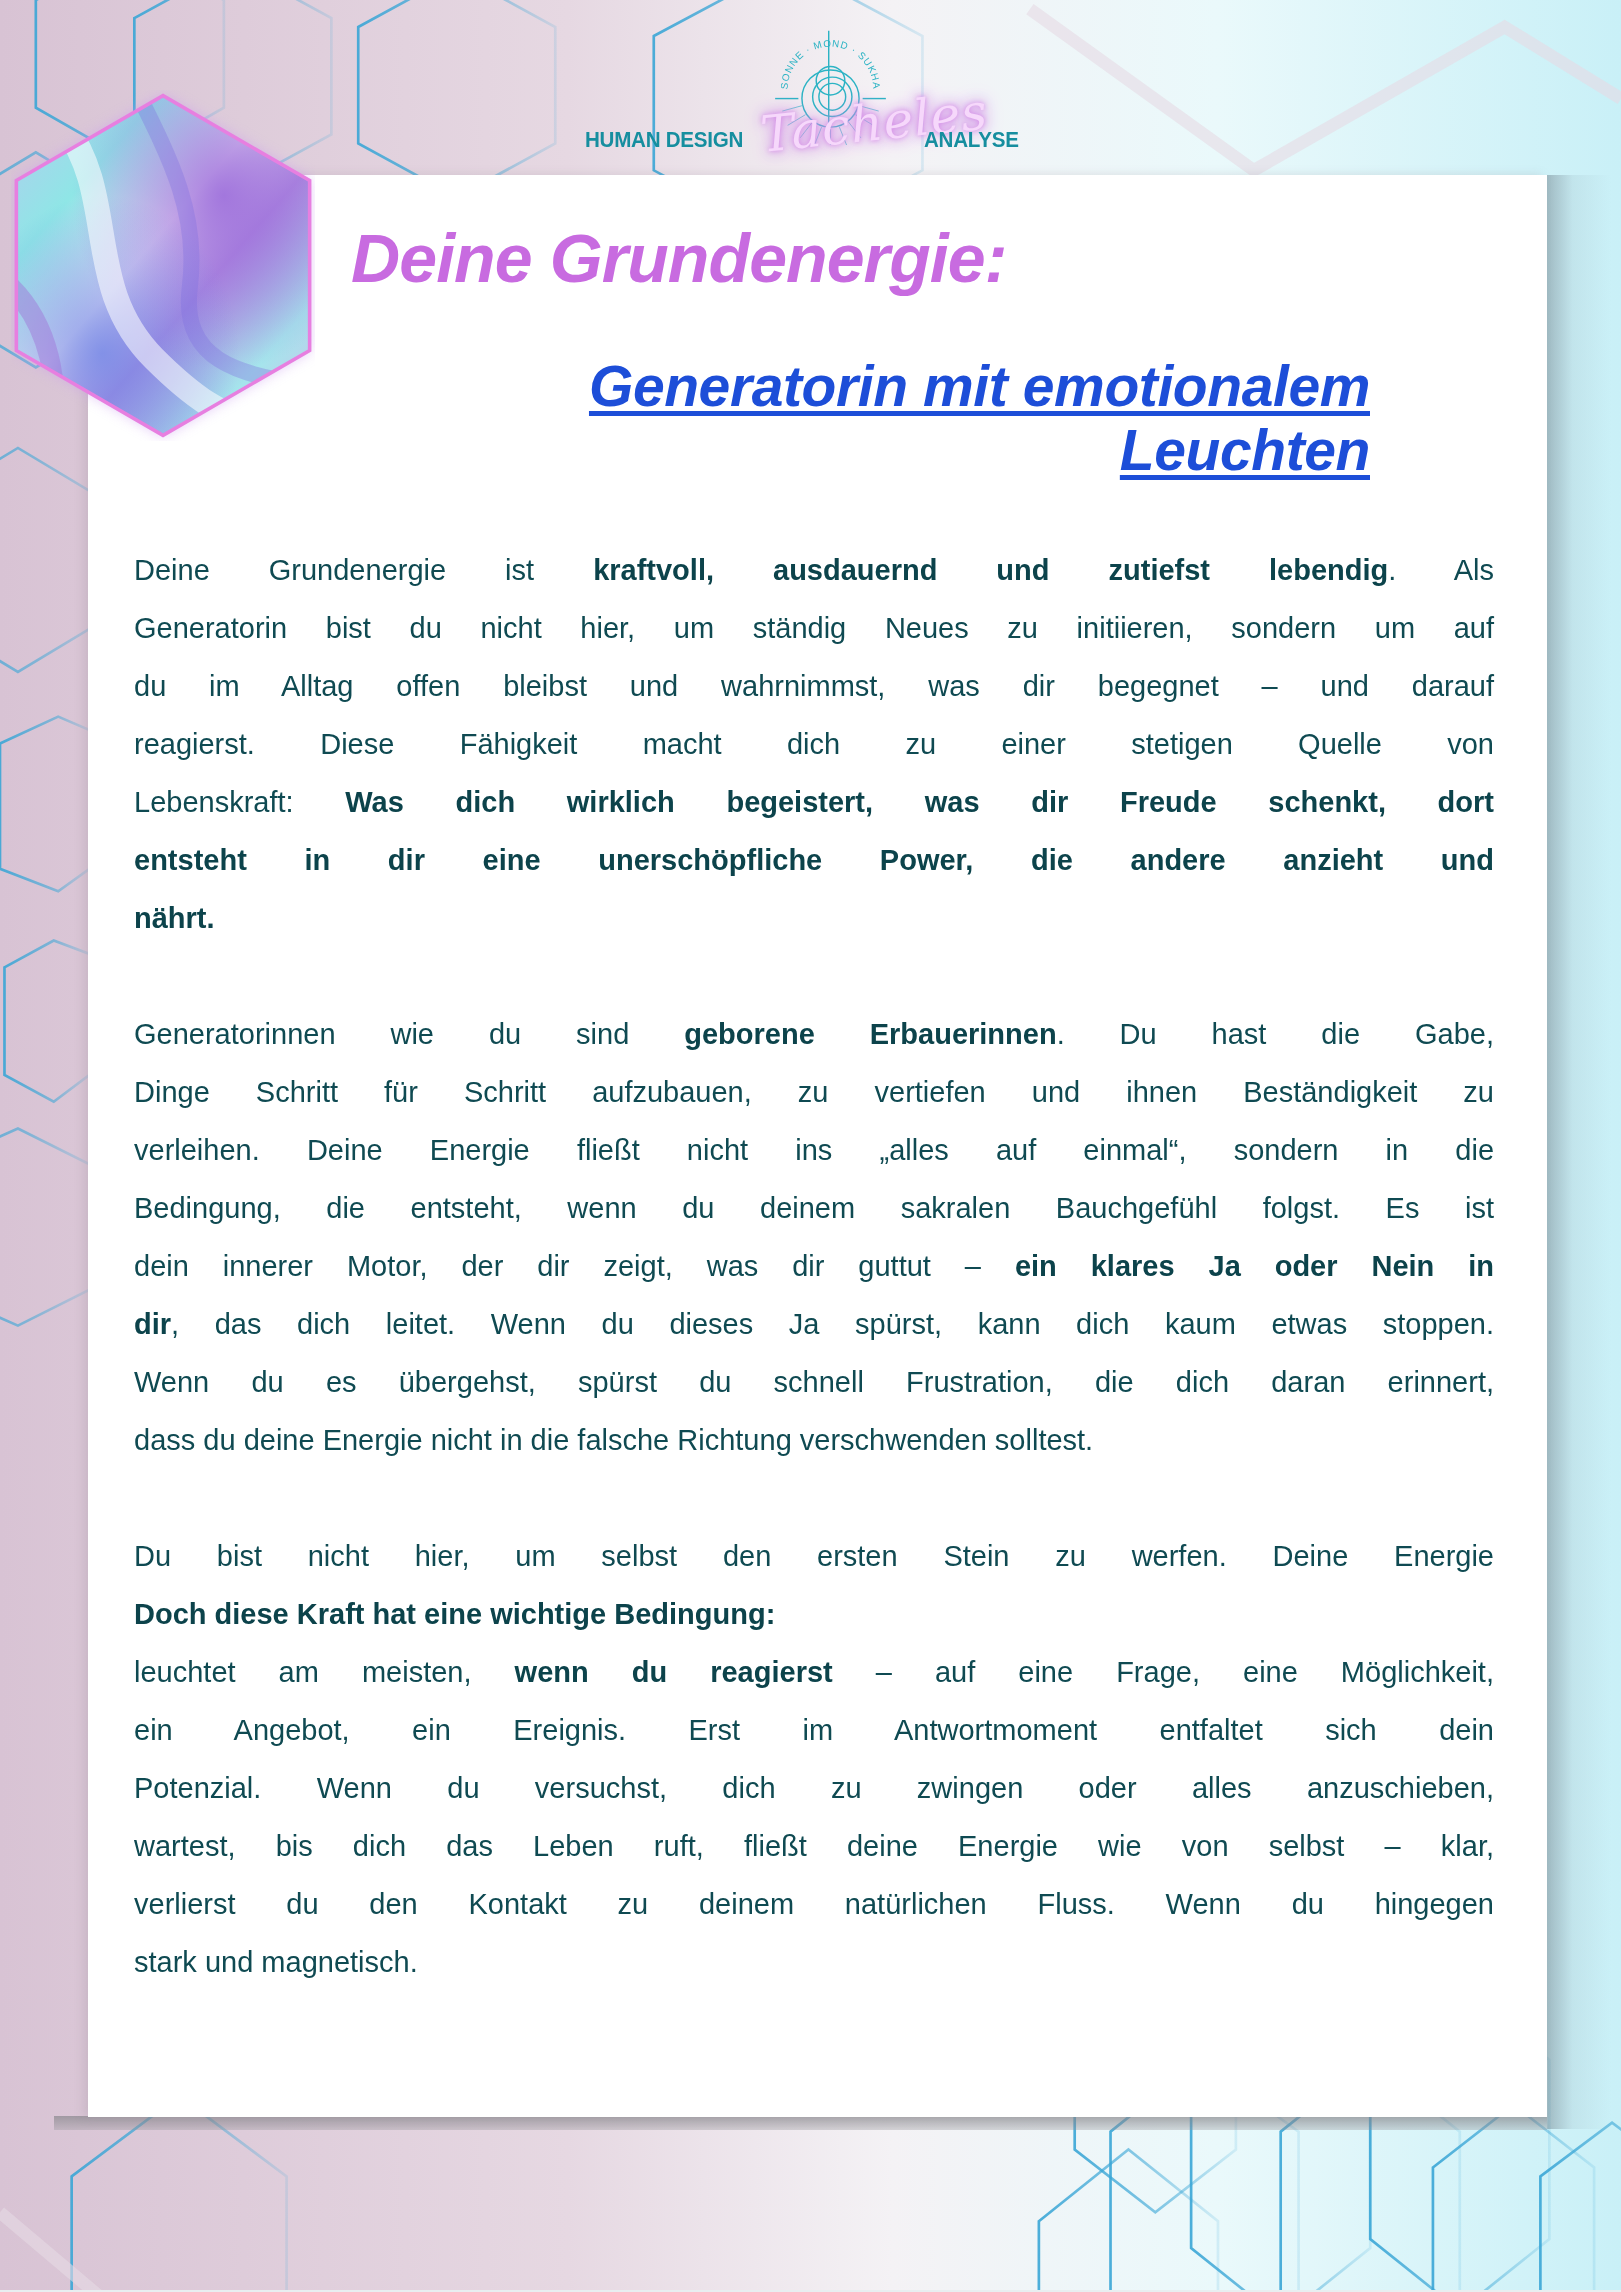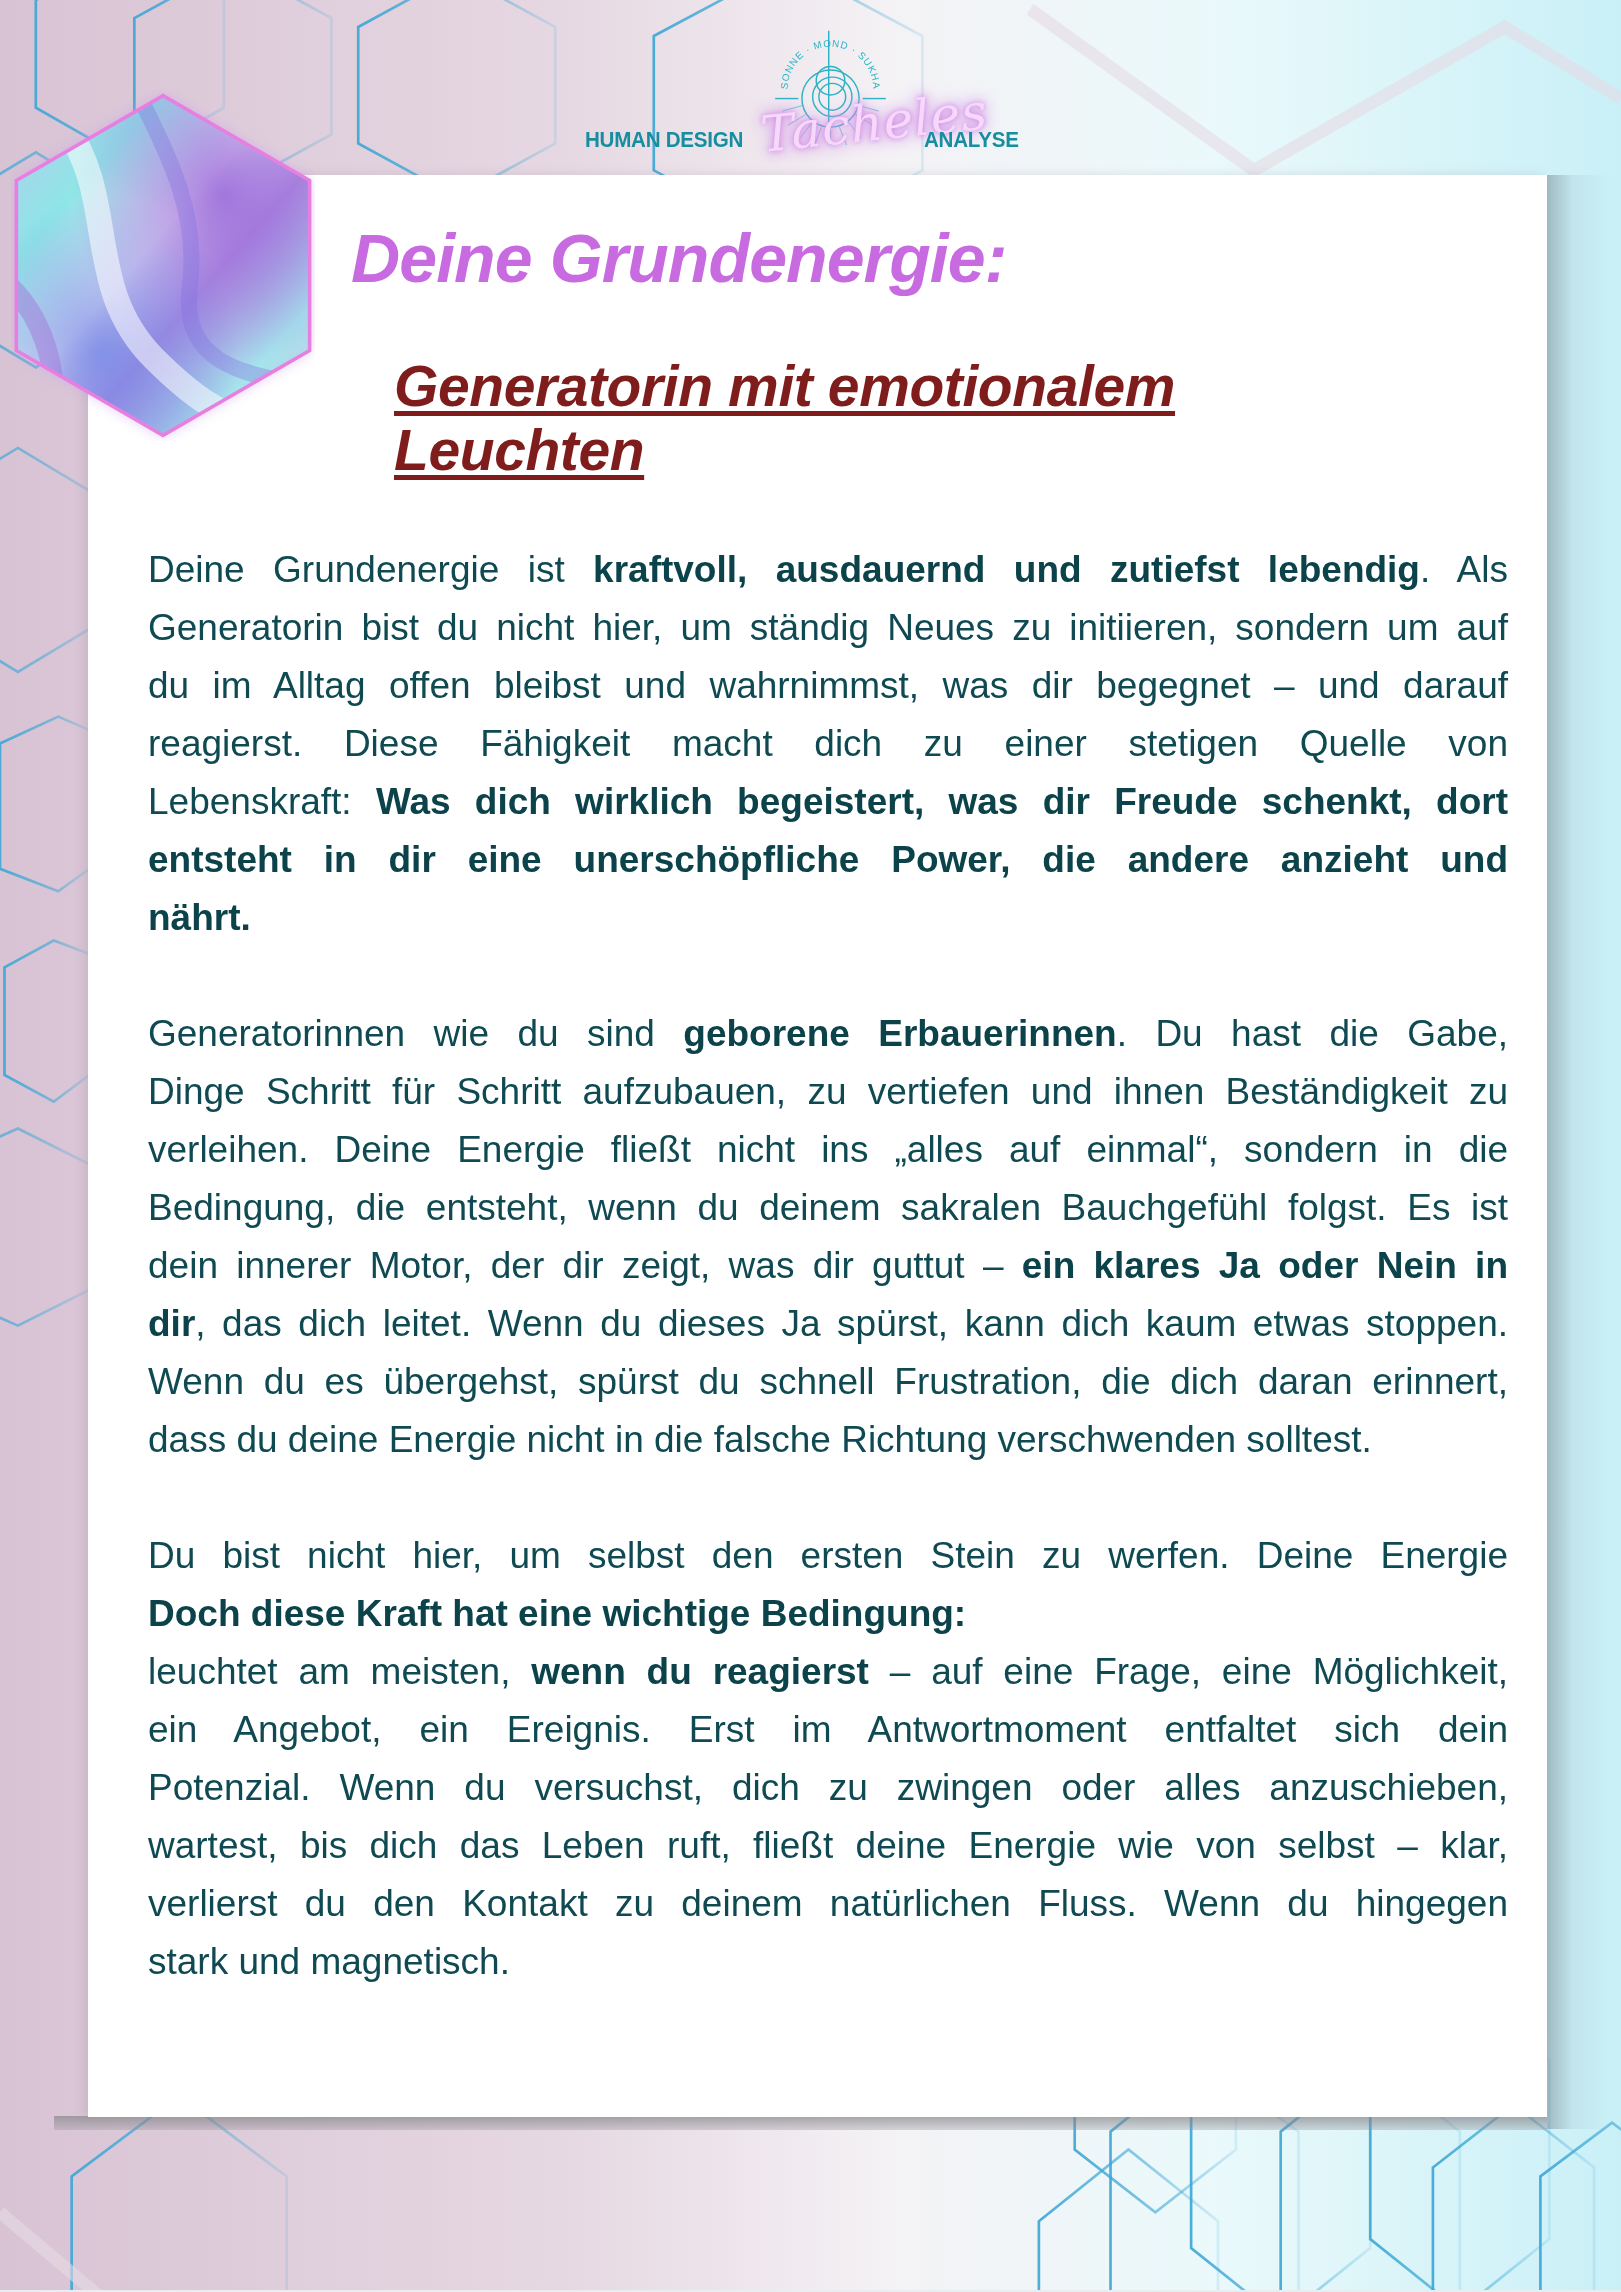--- a/index.html
+++ b/index.html
@@ -45,28 +45,28 @@
   .title {
     position: absolute; left: 0; top: 219px; width: 1621px; z-index: 3;
     text-align: left;
   }
   .title h1 {
     margin: 0; position: absolute; left: 351px; top: 0; font-family: "Liberation Sans", sans-serif;
     font-weight: bold; font-style: italic; font-size: 68px; color: #c86be0; white-space: nowrap;
     letter-spacing: -0.9px;
   }
   .subtitle {
-    position: absolute; left: 394px; top: 354px; width: 976px; z-index: 3; text-align: left;
+    position: absolute; left: 394px; top: 354px; width: 976px; z-index: 3; text-align: right;
     font-family: "Liberation Sans", sans-serif; font-weight: bold; font-style: italic; font-size: 57px;
-    line-height: 64px; color: #7f1d1d; text-decoration: underline; text-decoration-thickness: 4.5px;
+    line-height: 64px; color: #1d4ed8; text-decoration: underline; text-decoration-thickness: 4.5px;
     text-underline-offset: 5.4px; letter-spacing: -0.4px;
   }
   .body-text {
-    position: absolute; left: 148px; top: 541px; width: 1360px; z-index: 3;
-    font-family: "Liberation Sans", sans-serif; font-size: 37px; line-height: 58px; color: #0f4a52;
+    position: absolute; left: 134px; top: 541px; width: 1360px; z-index: 3;
+    font-family: "Liberation Sans", sans-serif; font-size: 29px; line-height: 58px; color: #0f4a52;
   }
   .line { display: block; height: 58px; white-space: nowrap; text-align: justify; text-align-last: justify; }
   .line.last { text-align-last: left; }
   .gap { display: block; height: 58px; }
   .b { font-weight: bold; color: #0c434b; }
   .i { }
   .bottom-line { position: absolute; left: 0; top: 2290px; width: 1621px; height: 2.7px; background: #e8eef0; z-index: 1; }
 </style>
 </head>
 <body>

